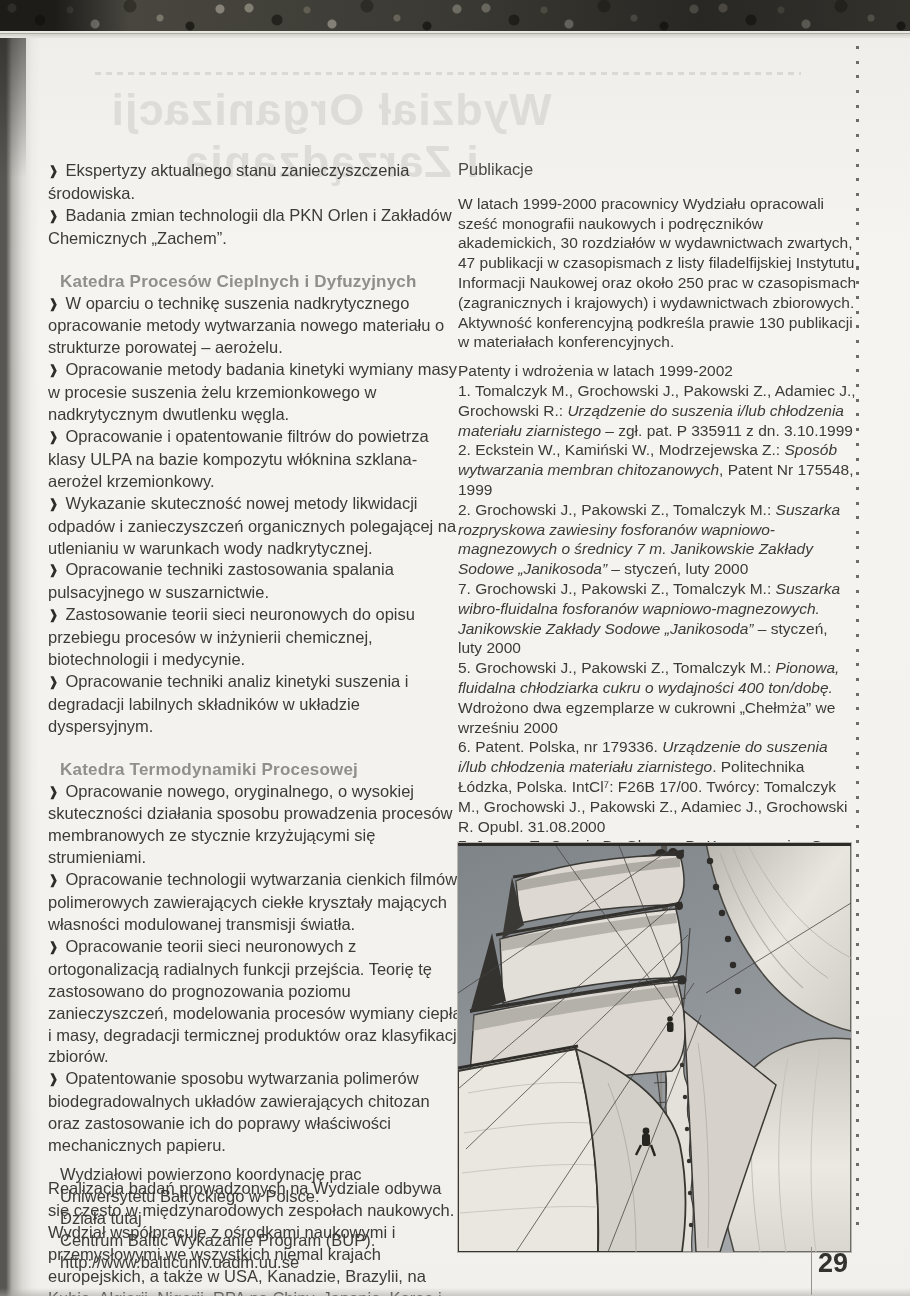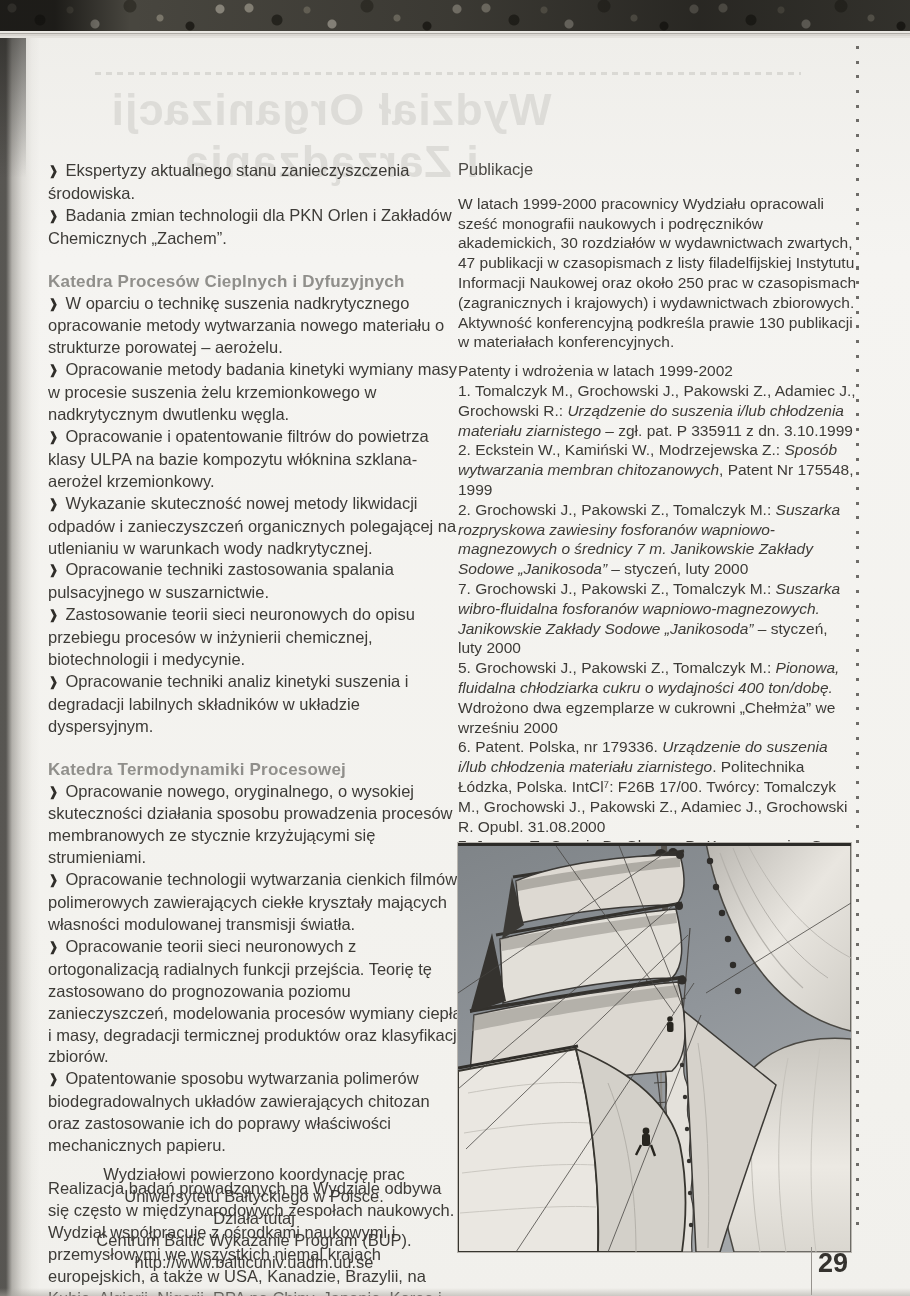--- a/index.html
+++ b/index.html
@@ -38,26 +38,26 @@
   .ghost-title{
     position:absolute;left:96px;top:84px;width:470px;
     transform:scaleX(-1);
     font-weight:bold;font-size:45px;line-height:52px;letter-spacing:1px;
     color:#dddcd8;text-align:center; user-select:none;
   }
   
   .left-col{position:absolute;left:48px;top:160px;width:414px;font-size:16.5px;line-height:21.9px;}
   .right-col{position:absolute;left:458px;top:160px;width:398px;font-size:15.5px;line-height:19.8px;}
   .bullet .mark{font-size:13px;position:relative;top:-1px;margin-right:2px;color:#2f2d29;}
-  .kat-heading{font-weight:bold;color:#908f8b;margin:21px 0 0 0;font-size:17px;letter-spacing:.2px;}
+  .kat-heading{font-weight:bold;color:#908f8b;margin:21px 0 0 12px;font-size:17px;letter-spacing:.2px;}
   .closing{margin-top:21px;}
   .rc-heading{font-weight:normal;color:#4c4a46;font-size:16.5px;margin-bottom:14px;}
   .patents-heading{margin-top:9px;}
   .patent .it{font-style:italic;}
-  .footer-block{position:absolute;left:60px;top:1163px;width:388px;text-align:center;
+  .footer-block{position:absolute;left:60px;top:1163px;width:388px;text-align:left;
     font-size:16.5px;line-height:22px;color:#3d3b37;}
   
   .photo{position:absolute;left:458px;top:843px;width:393px;height:409px;overflow:hidden;
     box-shadow:0 0 0 1px #bab7b1;}
   
   .dotline{position:absolute;left:856px;top:46px;width:3px;height:1188px;
     background:repeating-linear-gradient(180deg,#6e6c68 0 3px,transparent 3px 14.7px);}
   
   .page-num{position:absolute;left:811px;top:1247px;padding:1px 0 16px 6px;
     border-left:1.5px solid #96938e;font-weight:bold;font-size:27px;color:#34322e;

